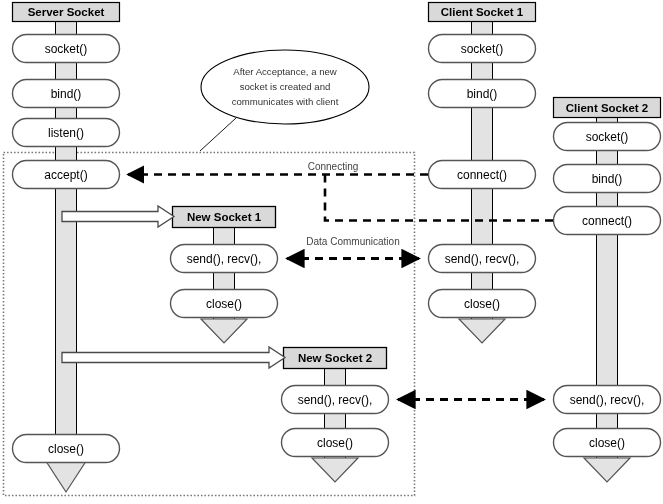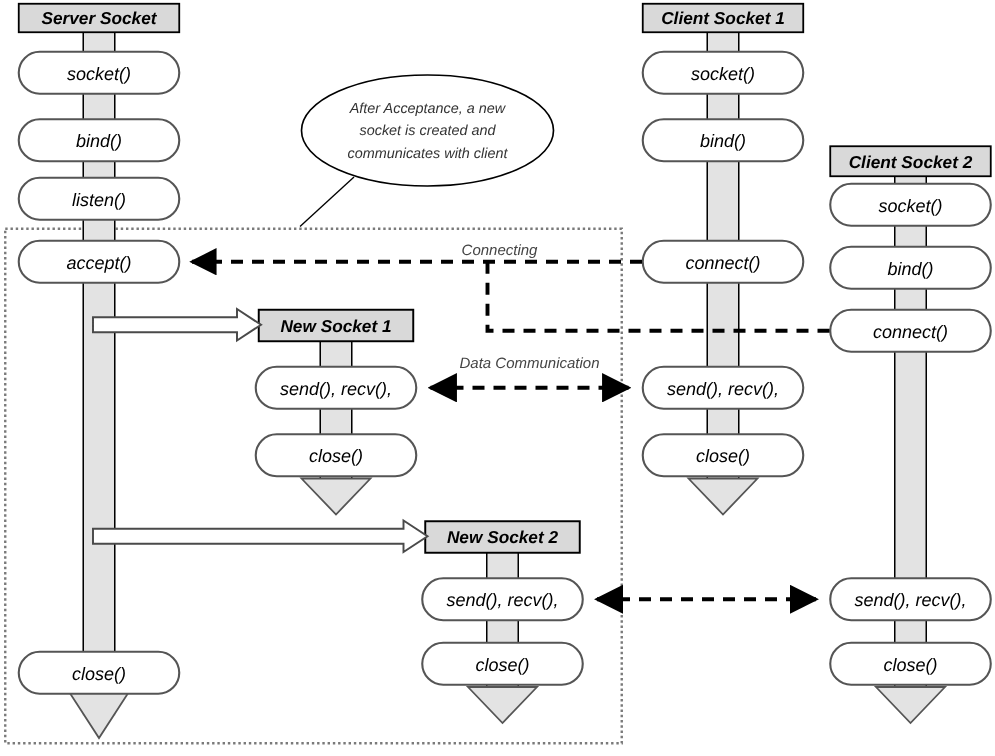--- a/index.html
+++ b/index.html
@@ -1,18 +1,18 @@
 <!DOCTYPE html>
 <html><head>
 <meta charset="utf-8">
 <style>
   html,body{margin:0;padding:0;background:#ffffff;}
   body{width:663px;height:504px;overflow:hidden;
        font-family:"Liberation Sans","DejaVu Sans",sans-serif;}
-  #stage{position:relative;width:663px;height:504px;font-style:italic;}
+  #stage{position:relative;width:663px;height:504px;}
   svg{display:block;}
   .lane-title{font-size:11.5px;font-weight:bold;fill:#000;}
   .node-label{font-size:12px;fill:#000;}
   .edge-label{font-size:10px;fill:#444;}
   .bubble-text{font-size:9.6px;fill:#333;}
 </style>
 </head>
 <body>
 
 <div id="stage">

